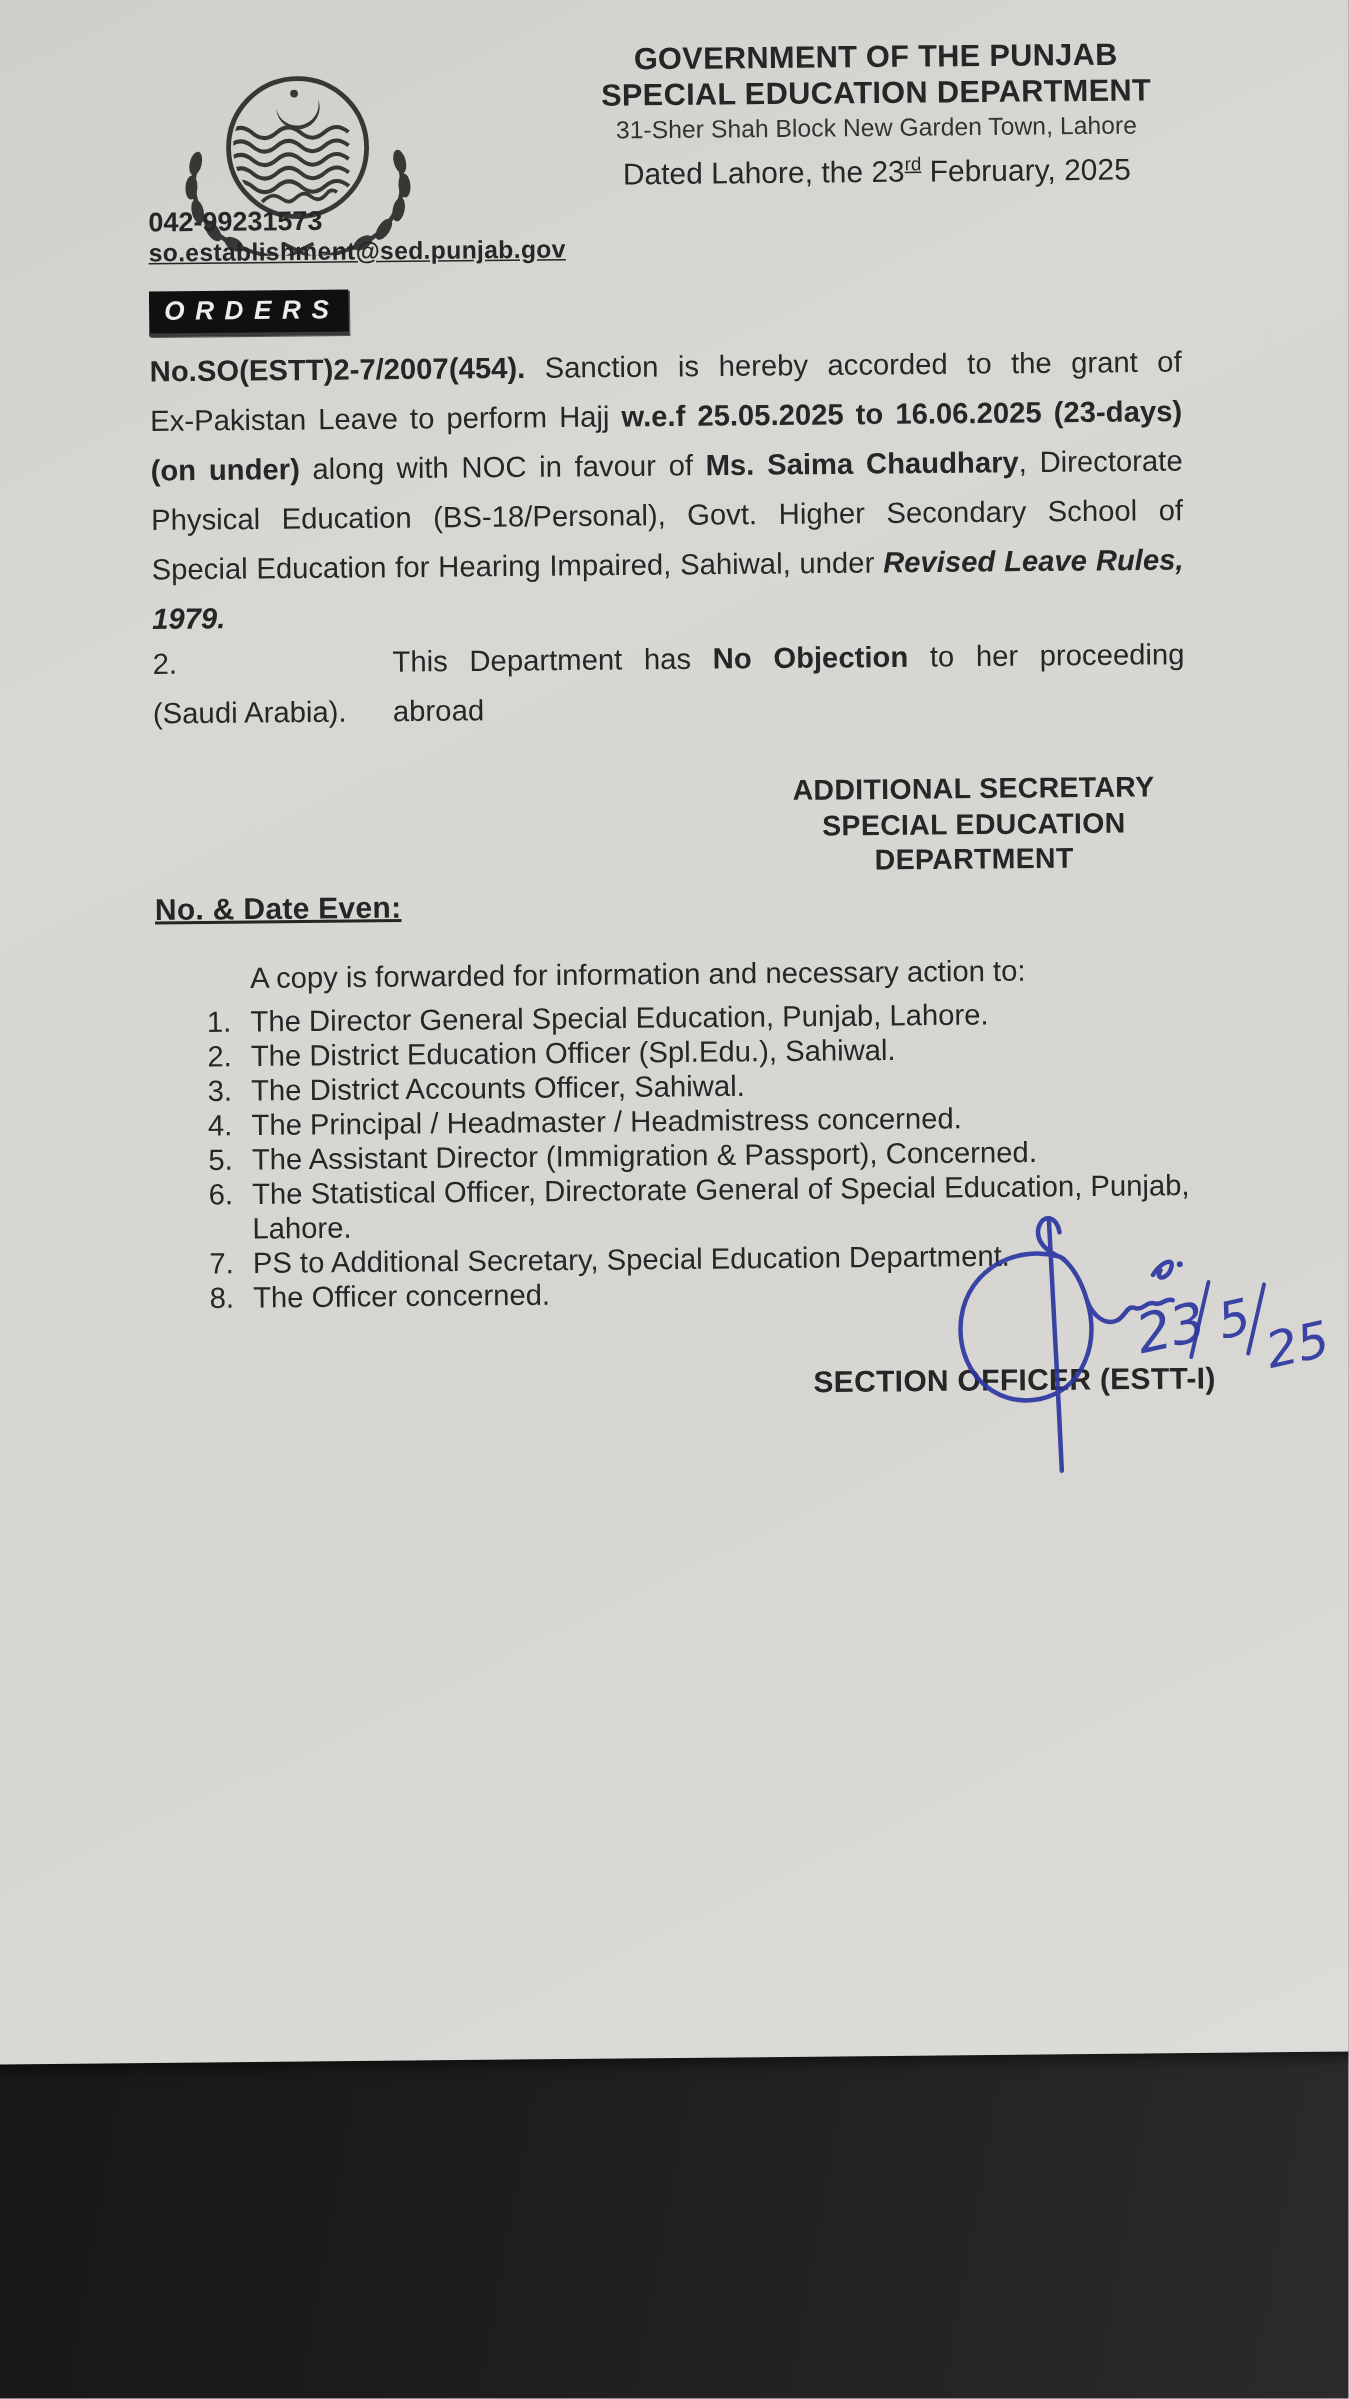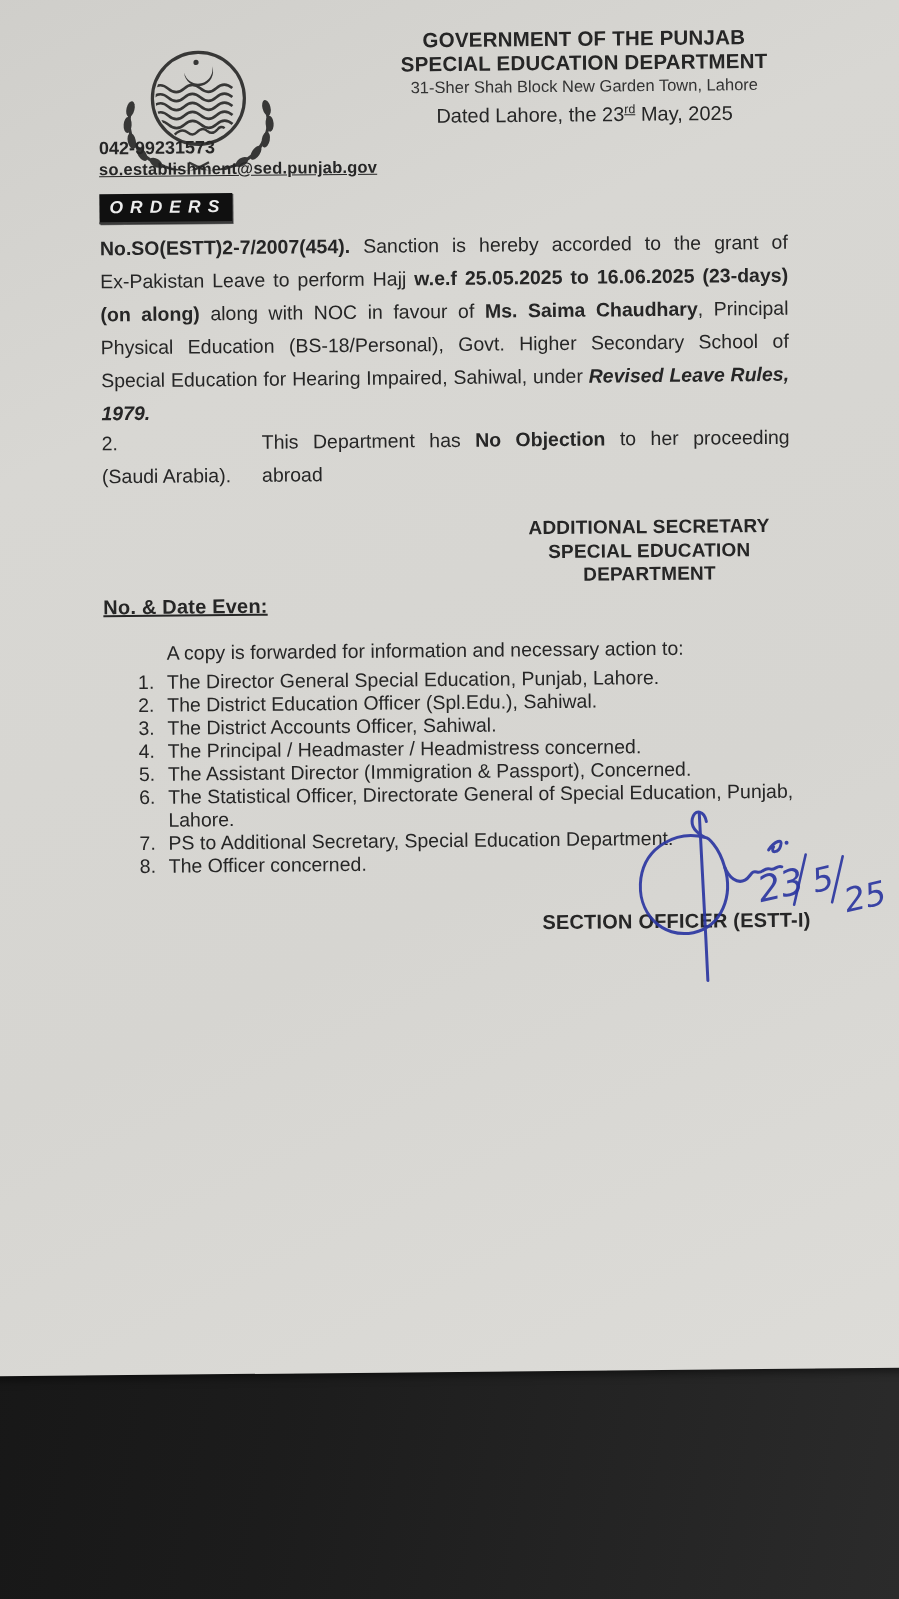--- a/index.html
+++ b/index.html
@@ -99,33 +99,33 @@
         </g>
       </g>
     </svg>
 
     <div class="abs center-head">
       <div class="gov1">GOVERNMENT OF THE PUNJAB</div>
       <div class="gov2">SPECIAL EDUCATION DEPARTMENT</div>
       <div class="addr">31-Sher Shah Block New Garden Town, Lahore</div>
     </div>
 
-    <div class="abs dated"><span>Dated Lahore, the 23</span><span class="sup">rd</span><span> May, 2025</span></div>
+    <div class="abs dated"><span>Dated Lahore, the 23</span><span class="sup">rd</span><span> February, 2025</span></div>
 
     <div class="abs contact">
       <div>042-99231573</div>
       <div class="email">so.establishment@sed.punjab.gov</div>
     </div>
 
     <div class="abs orders">ORDERS</div>
 
     <div class="abs para" style="top:229px;">
         <div class="line just"><span class="b ">No.SO(ESTT)2-7/2007(454).</span><span class=""> Sanction is hereby accorded to the grant of</span></div>
         <div class="line just"><span class="">Ex-Pakistan Leave to perform Hajj </span><span class="b ">w.e.f 25.05.2025 to 16.06.2025 (23-days)</span></div>
-        <div class="line just"><span class="b ">(on along)</span><span class=""> along with NOC in favour of </span><span class="b ">Ms. Saima Chaudhary</span><span class="">, Principal</span></div>
+        <div class="line just"><span class="b ">(on under)</span><span class=""> along with NOC in favour of </span><span class="b ">Ms. Saima Chaudhary</span><span class="">, Directorate</span></div>
         <div class="line just"><span class="">Physical Education (BS-18/Personal), Govt. Higher Secondary School of</span></div>
         <div class="line just"><span class="">Special Education for Hearing Impaired, Sahiwal, under </span><span class="b i">Revised Leave Rules,</span></div>
         <div class="line"><span class="b i">1979.</span></div>
       </div>
 
     <div class="abs para" style="top:424px;">
         <div class="line just indent"><span class="marker">2.</span><span class="">This Department has </span><span class="b ">No Objection</span><span class=""> to her proceeding abroad</span></div>
         <div class="line"><span class="">(Saudi Arabia).</span></div>
       </div>
 

